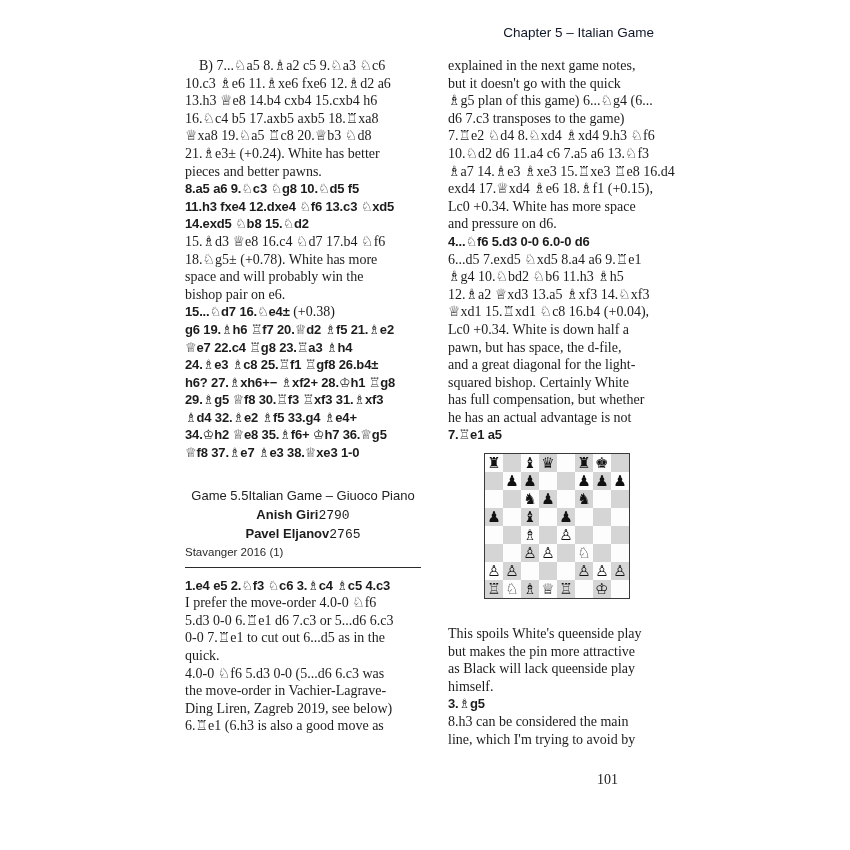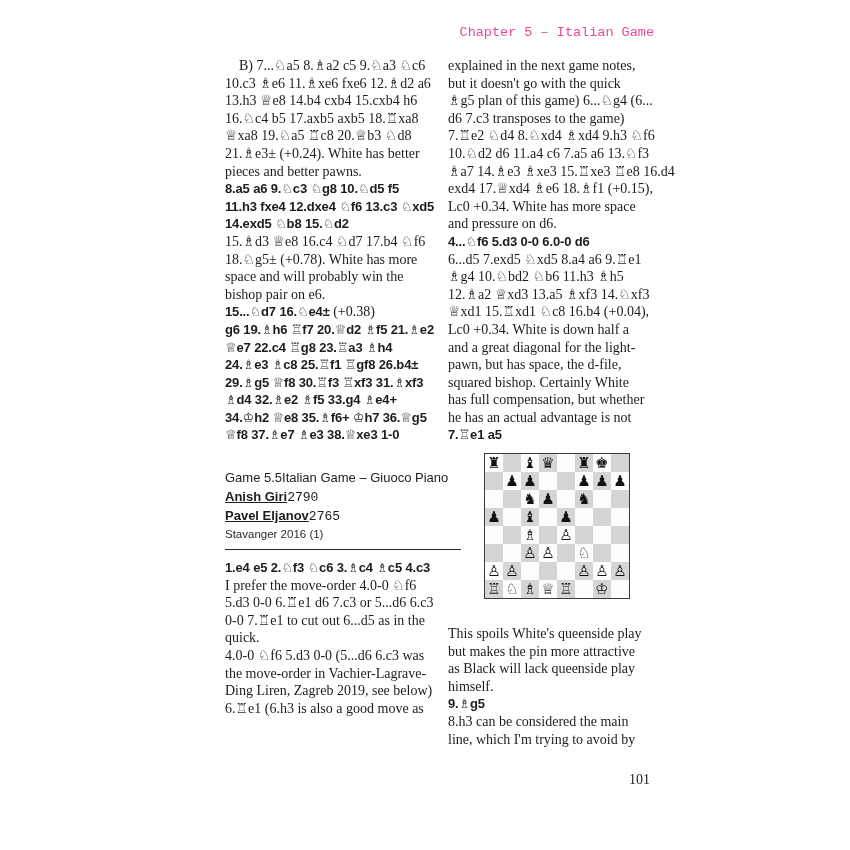--- a/index.html
+++ b/index.html
@@ -1,51 +1,51 @@
 <!DOCTYPE html>
 <html><head>
 <meta charset="utf-8">
 <style>
   html,body{margin:0;padding:0;}
   body{
     width:850px;height:850px;background:#ffffff;position:relative;overflow:hidden;
     font-family:"Liberation Serif","DejaVu Sans",serif;color:#1c1c1c;
   }
   #chapter-header{
-    position:absolute;top:25px;right:196px;font-size:13.5px;color:#ec4899;
-    font-family:Liberation Mono, monospace;
+    position:absolute;top:25px;right:196px;font-size:13.5px;color:#0f172a;
+    font-family:Liberation Sans, sans-serif;
   }
   .col{position:absolute;top:57px;}
-  #left-col{left:185px;width:236px;margin-left:40px;}
+  #left-col{left:185px;width:236px;}
   #right-col{left:448px;width:236px;}
   .tl{height:17.6px;line-height:17.6px;font-size:14px;white-space:nowrap;}
   .tl.indent{padding-left:14px;}
   .tx{font-family:"Liberation Serif","DejaVu Sans",serif;}
   .mv{font-family:"Liberation Sans","DejaVu Sans",sans-serif;font-weight:700;font-size:13px;letter-spacing:-0.15px;}
   
   #game-block{margin-top:24px;font-family:"Liberation Sans","DejaVu Sans",sans-serif;}
-  .gh-row{display:flex;justify-content:flex-start;align-items:baseline;height:19px;line-height:19px;font-size:13px;}
+  .gh-row{display:flex;justify-content:center;align-items:baseline;height:19px;line-height:19px;font-size:13px;}
   .gh-title{font-weight:400;color:#222;}
-  .gh-name{font-weight:700;text-decoration:underline;}
+  .gh-name{font-weight:700;}
   .gh-rating{font-weight:400;font-family:Liberation Mono, monospace;}
   .gh-event{font-size:11.5px;height:18px;line-height:18px;color:#2a2a2a;}
   #game-rule{border:none;border-top:1.6px solid #2b2b2b;margin:6px 0 9px 0;width:100%;}
   
   #diagram-wrap{margin:9px 0 0 36px;}
   #board{
     display:grid;grid-template-columns:repeat(8,18px);grid-template-rows:repeat(8,18px);
     border:1.5px solid #3a3a3a;width:144px;
   }
   .sq{width:18px;height:18px;display:flex;align-items:center;justify-content:center;}
   .sq.light{background:#fdfdfd;}
   .sq.dark{background:#d5d5d5;}
   .sq span{font-family:"DejaVu Sans",sans-serif;font-size:15px;line-height:18px;color:#111;}
   #below-diagram{margin-top:26px;}
   #page-number{
-    position:absolute;top:772px;left:440px;width:210px;text-align:right;
+    position:absolute;top:772px;left:408px;width:210px;text-align:right;
     font-size:14px;font-family:"Liberation Serif","DejaVu Sans",serif;color:#1c1c1c;
   }
 </style>
 </head>
 <body>
 
 <div id="chapter-header">Chapter 5 – Italian Game</div>
 
 <div id="left-col" class="col">
   <div id="left-analysis">
@@ -60,20 +60,21 @@
       <div class="tl"><span class="mv">11.h3 fxe4 12.dxe4 ♘f6 13.c3 ♘xd5</span></div>
       <div class="tl"><span class="mv">14.exd5 ♘b8 15.♘d2</span></div>
       <div class="tl"><span class="tx">15.♗d3 ♕e8 16.c4 ♘d7 17.b4 ♘f6</span></div>
       <div class="tl"><span class="tx">18.♘g5± (+0.78). White has more</span></div>
       <div class="tl"><span class="tx">space and will probably win the</span></div>
       <div class="tl"><span class="tx">bishop pair on e6.</span></div>
       <div class="tl"><span class="mv">15...♘d7 16.♘e4± </span><span class="tx">(+0.38)</span></div>
       <div class="tl"><span class="mv">g6 19.♗h6 ♖f7 20.♕d2 ♗f5 21.♗e2</span></div>
       <div class="tl"><span class="mv">♕e7 22.c4 ♖g8 23.♖a3 ♗h4</span></div>
       <div class="tl"><span class="mv">24.♗e3 ♗c8 25.♖f1 ♖gf8 26.b4±</span></div>
+      <div class="tl"><span class="mv">h6? 27.♗xh6+− ♗xf2+ 28.♔h1 ♖g8</span></div>
       <div class="tl"><span class="mv">29.♗g5 ♕f8 30.♖f3 ♖xf3 31.♗xf3</span></div>
       <div class="tl"><span class="mv">♗d4 32.♗e2 ♗f5 33.g4 ♗e4+</span></div>
       <div class="tl"><span class="mv">34.♔h2 ♕e8 35.♗f6+ ♔h7 36.♕g5</span></div>
       <div class="tl"><span class="mv">♕f8 37.♗e7 ♗e3 38.♕xe3 1-0</span></div>
     </div>
 
   <div id="game-block">
     <div class="gh-row">
       <span class="gh-title">Game 5.5</span>
       <span class="gh-title">Italian Game – Giuoco Piano</span>
@@ -114,22 +115,22 @@
       <div class="tl"><span class="tx">♗a7 14.♗e3 ♗xe3 15.♖xe3 ♖e8 16.d4</span></div>
       <div class="tl"><span class="tx">exd4 17.♕xd4 ♗e6 18.♗f1 (+0.15),</span></div>
       <div class="tl"><span class="tx">Lc0 +0.34. White has more space</span></div>
       <div class="tl"><span class="tx">and pressure on d6.</span></div>
       <div class="tl"><span class="mv">4...♘f6 5.d3 0-0 6.0-0 d6</span></div>
       <div class="tl"><span class="tx">6...d5 7.exd5 ♘xd5 8.a4 a6 9.♖e1</span></div>
       <div class="tl"><span class="tx">♗g4 10.♘bd2 ♘b6 11.h3 ♗h5</span></div>
       <div class="tl"><span class="tx">12.♗a2 ♕xd3 13.a5 ♗xf3 14.♘xf3</span></div>
       <div class="tl"><span class="tx">♕xd1 15.♖xd1 ♘c8 16.b4 (+0.04),</span></div>
       <div class="tl"><span class="tx">Lc0 +0.34. White is down half a</span></div>
+      <div class="tl"><span class="tx">pawn, but has space, the d-file,</span></div>
       <div class="tl"><span class="tx">and a great diagonal for the light-</span></div>
-      <div class="tl"><span class="tx">pawn, but has space, the d-file,</span></div>
       <div class="tl"><span class="tx">squared bishop. Certainly White</span></div>
       <div class="tl"><span class="tx">has full compensation, but whether</span></div>
       <div class="tl"><span class="tx">he has an actual advantage is not</span></div>
       <div class="tl"><span class="mv">7.♖e1 a5</span></div>
     </div>
   <div id="diagram-wrap">
     <div id="board">
         <div class="sq light" style="background: rgb(253, 253, 253);">
           <span>♜</span>
         </div>
@@ -258,19 +259,19 @@
           <span>♔</span>
         </div>
         <div class="sq light" style="background: rgb(253, 253, 253);"></div>
       </div>
   </div>
   <div id="below-diagram">
       <div class="tl"><span class="tx">This spoils White's queenside play</span></div>
       <div class="tl"><span class="tx">but makes the pin more attractive</span></div>
       <div class="tl"><span class="tx">as Black will lack queenside play</span></div>
       <div class="tl"><span class="tx">himself.</span></div>
-      <div class="tl"><span class="mv">9.♗g5</span></div>
+      <div class="tl"><span class="mv">3.♗g5</span></div>
       <div class="tl"><span class="tx">8.h3 can be considered the main</span></div>
       <div class="tl"><span class="tx">line, which I'm trying to avoid by</span></div>
     </div>
 </div>
 
 <div id="page-number">101</div>
 
 </body></html>

